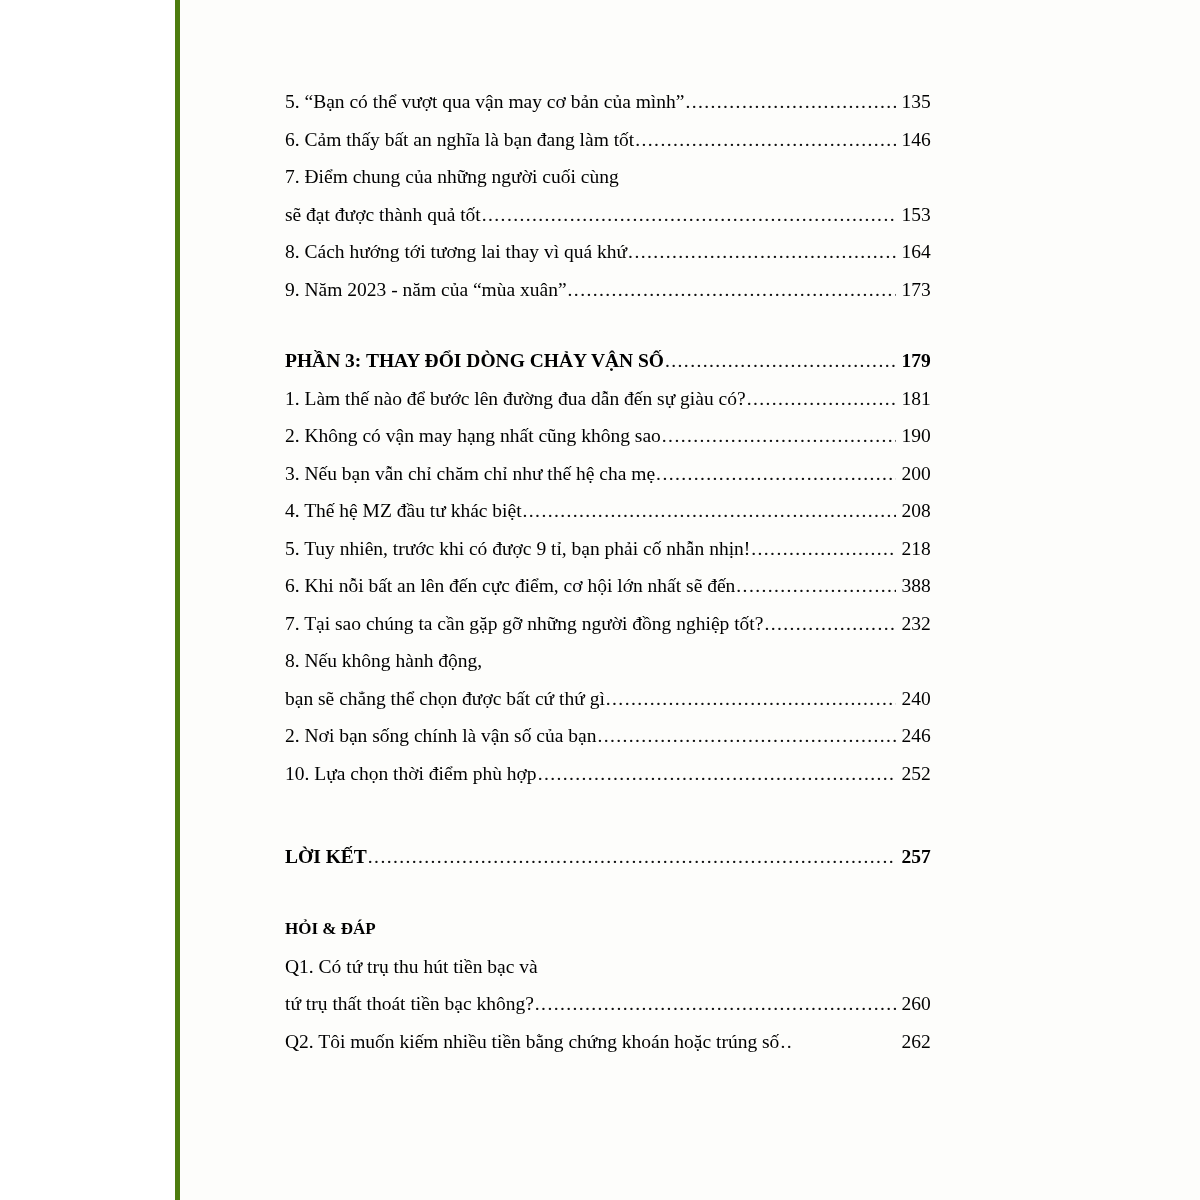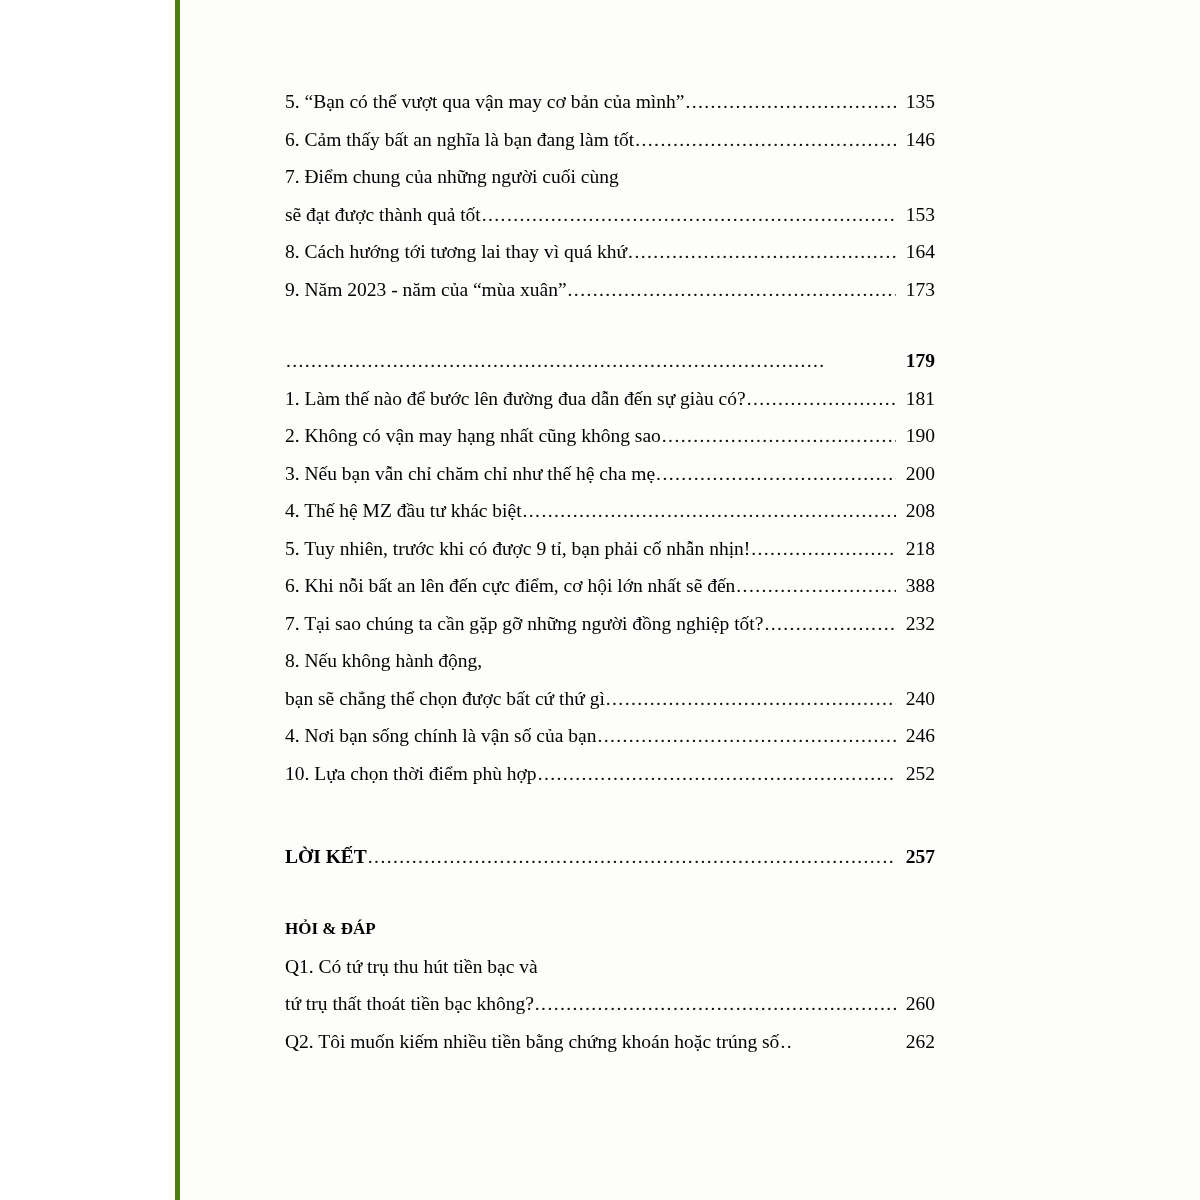--- a/index.html
+++ b/index.html
@@ -49,21 +49,21 @@
     flex: 1 1 auto;
     overflow: hidden;
     white-space: nowrap;
     margin: 0 1px;
     letter-spacing: 1.4px;
     font-size: 19.5px;
     color: #111;
   }
   .toc-line .page-num {
     flex: 0 0 auto;
-    text-align: right;
+    text-align: center;
     min-width: 38px;
   }
   .toc-line.no-leader .label {
     flex: 1 1 auto;
   }
   .spacer-md { height: 34px; }
   .spacer-lg { height: 46px; }
   .heading-only {
     font-size: 17px;
     font-weight: bold;
@@ -103,20 +103,21 @@
       <div class="toc-line">
         <span class="label">9. Năm 2023 - năm của “mùa xuân”</span>
         <span class="leader">......................................................................................</span>
         <span class="page-num">173</span>
       </div>
     </div>
 
     <div class="spacer-md"></div>
 
     <div class="toc-line bold">
+      <span class="label">PHẦN 3: THAY ĐỔI DÒNG CHẢY VẬN SỐ</span>
       <span class="leader">......................................................................................</span>
       <span class="page-num">179</span>
     </div>
 
     <div>
       <div class="toc-line">
         <span class="label">1. Làm thế nào để bước lên đường đua dẫn đến sự giàu có?</span>
         <span class="leader">......................................................................................</span>
         <span class="page-num">181</span>
       </div>
@@ -152,21 +153,21 @@
       </div>
       <div class="toc-line no-leader">
         <span class="label">8. Nếu không hành động,</span>
       </div>
       <div class="toc-line">
         <span class="label">bạn sẽ chẳng thể chọn được bất cứ thứ gì</span>
         <span class="leader">......................................................................................</span>
         <span class="page-num">240</span>
       </div>
       <div class="toc-line">
-        <span class="label">4. Nơi bạn sống chính là vận số của bạn</span>
+        <span class="label">2. Nơi bạn sống chính là vận số của bạn</span>
         <span class="leader">......................................................................................</span>
         <span class="page-num">246</span>
       </div>
       <div class="toc-line">
         <span class="label">10. Lựa chọn thời điểm phù hợp</span>
         <span class="leader">......................................................................................</span>
         <span class="page-num">252</span>
       </div>
     </div>
 

